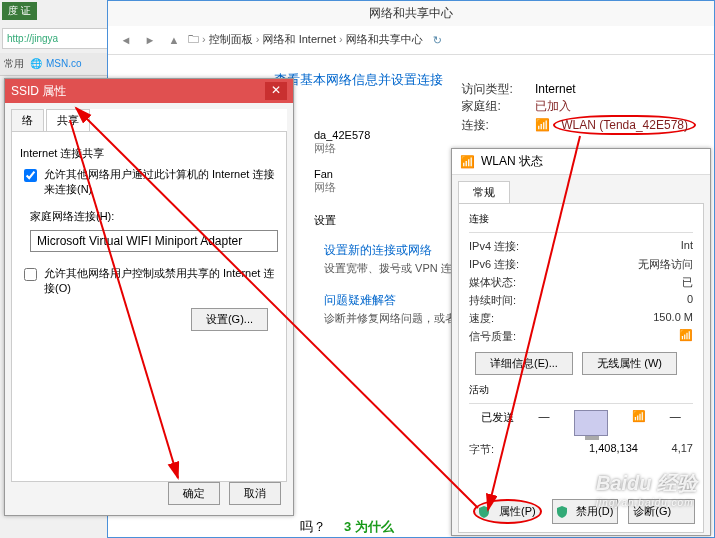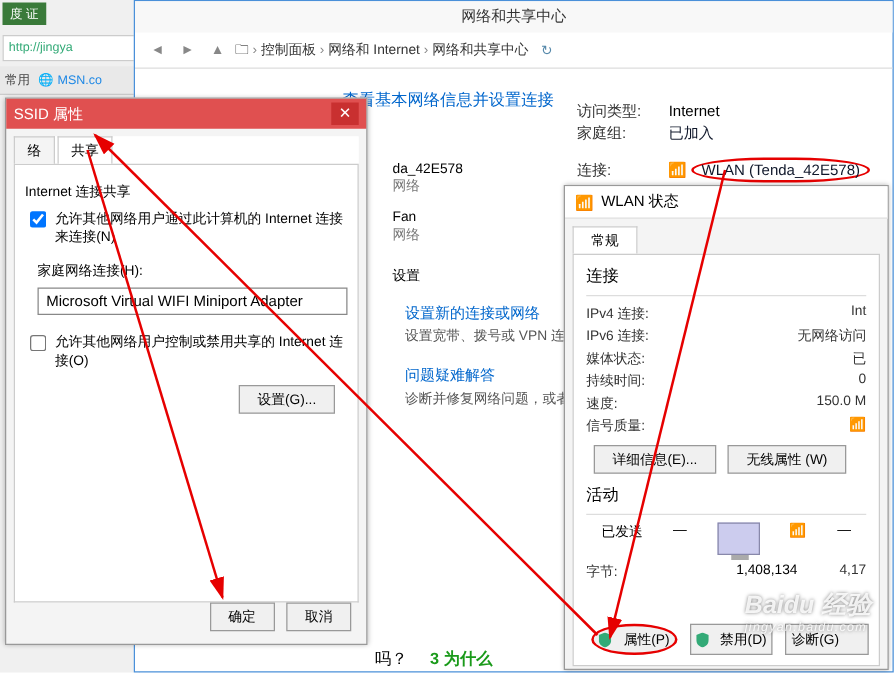--- a/index.html
+++ b/index.html
@@ -10,21 +10,21 @@
 .nsc-title { text-align: center; padding: 4px 0; color: #333; font-size: 12px; background: #f8f8f8; }
 .nsc-toolbar { display: flex; align-items: center; padding: 4px 8px; border-bottom: 1px solid #ddd; gap: 4px; font-size: 11px; }
 .nsc-toolbar .arrow { width: 20px; height: 20px; display: inline-flex; align-items: center; justify-content: center; color: #888; }
 .nsc-toolbar .crumb { color: #333; }
 .nsc-toolbar .sep { color: #888; }
 .nsc-search { margin-left: auto; border: 1px solid #ccc; padding: 2px 6px; color: #888; width: 150px; font-size: 11px; }
 .nsc-body { padding: 10px 16px; }
 .nsc-heading { color: #0066cc; font-size: 13px; margin: 6px 0 10px 150px; }
 .nsc-row { margin: 4px 0 4px 150px; }
 .nsc-label { display: inline-block; min-width: 70px; color: #333; }
-.nsc-link { color: #0f172a; cursor: pointer; margin-top: 11px; }
+.nsc-link { color: #7f1d1d; cursor: pointer; }
 .circle-red { border: 2px solid #e60000; border-radius: 50%/60%; padding: 1px 6px; display: inline-block; }
 .section-link { color: #0066cc; margin: 14px 0 2px 60px; font-size: 12px; }
 .section-desc { color: #555; margin: 0 0 0 60px; font-size: 11px; }
 
 
 .browser-bg { position: absolute; left: 0; top: 0; width: 112px; height: 538px; background: #f0f0f0; border-right: 1px solid #ccc; }
 .browser-urlbar { background: #fff; border: 1px solid #ccc; margin: 28px 2px 4px; padding: 4px 4px; font-size: 10px; color: #3a7; overflow: hidden; white-space: nowrap; }
 .browser-favbar { background: #e9e9e9; border-bottom: 1px solid #ccc; padding: 4px; font-size: 10px; color: #444; }
 .browser-favbar .ie { color: #1e88e5; margin-left: 4px;}
 .green-badge { position: absolute; left: 2px; top: 2px; background: #3a7a3a; color: #fff; font-size: 10px; padding: 2px 6px; }
@@ -45,21 +45,21 @@
 .wlan-prop .btn-row-bottom { position: absolute; bottom: 10px; right: 12px; }
 .btn { border: 1px solid #999; background: #f0f0f0; padding: 3px 14px; font-size: 11px; cursor: pointer; margin-left: 6px; display: inline-block; }
 
 
 .wlan-status { position: absolute; right: 4px; top: 148px; width: 260px; height: 388px; background: #f4f4f4; border: 1px solid #999; box-shadow: 0 0 4px rgba(0,0,0,.3); }
 .wlan-status .titlebar { background: #fff; border-bottom: 1px solid #ddd; padding: 4px 8px; font-size: 12px; display: flex; align-items: center; }
 .wlan-status .titlebar .sig { color: #2a8a2a; margin-right: 6px; }
 .wlan-status .tabs2 { margin: 6px 6px 0; }
 .wlan-status .tab2 { border: 1px solid #ccc; border-bottom: none; padding: 3px 14px; font-size: 11px; background: #fff; display: inline-block; }
 .wlan-status .body2 { background: #fff; margin: 0 6px 6px; border: 1px solid #ccc; padding: 8px 10px; height: 330px; position: relative; }
-.wlan-status .grp { font-size: 13px; margin-bottom: 6px; }
+.wlan-status .grp { font-size: 10px; margin-bottom: 6px; }
 .wlan-status .kv { display: flex; font-size: 11px; margin: 3px 0; }
 .wlan-status .kv .k { width: 90px; color: #333; }
 .wlan-status .kv .v { margin-left: auto; color: #333; }
 .wlan-status hr { border: none; border-top: 1px solid #ddd; margin: 6px 0; }
 .wlan-status .btns-mid { margin: 8px 0; }
 .activity { display: flex; justify-content: space-around; margin: 6px 0; font-size: 11px; }
 .activity .mon { width: 34px; height: 26px; background: #cce; border: 1px solid #88a; position: relative; }
 .activity .mon::after { content:''; position:absolute; bottom:-5px; left:10px; width:14px; height:4px; background:#aaa; }
 .status-btns { position: absolute; bottom: 8px; left: 8px; right: 8px; display: flex; gap: 4px; }
 .status-btns .btn { flex: 1; padding: 3px 4px; text-align: center; display: flex; align-items: center; justify-content: space-between; gap: 3px; }

